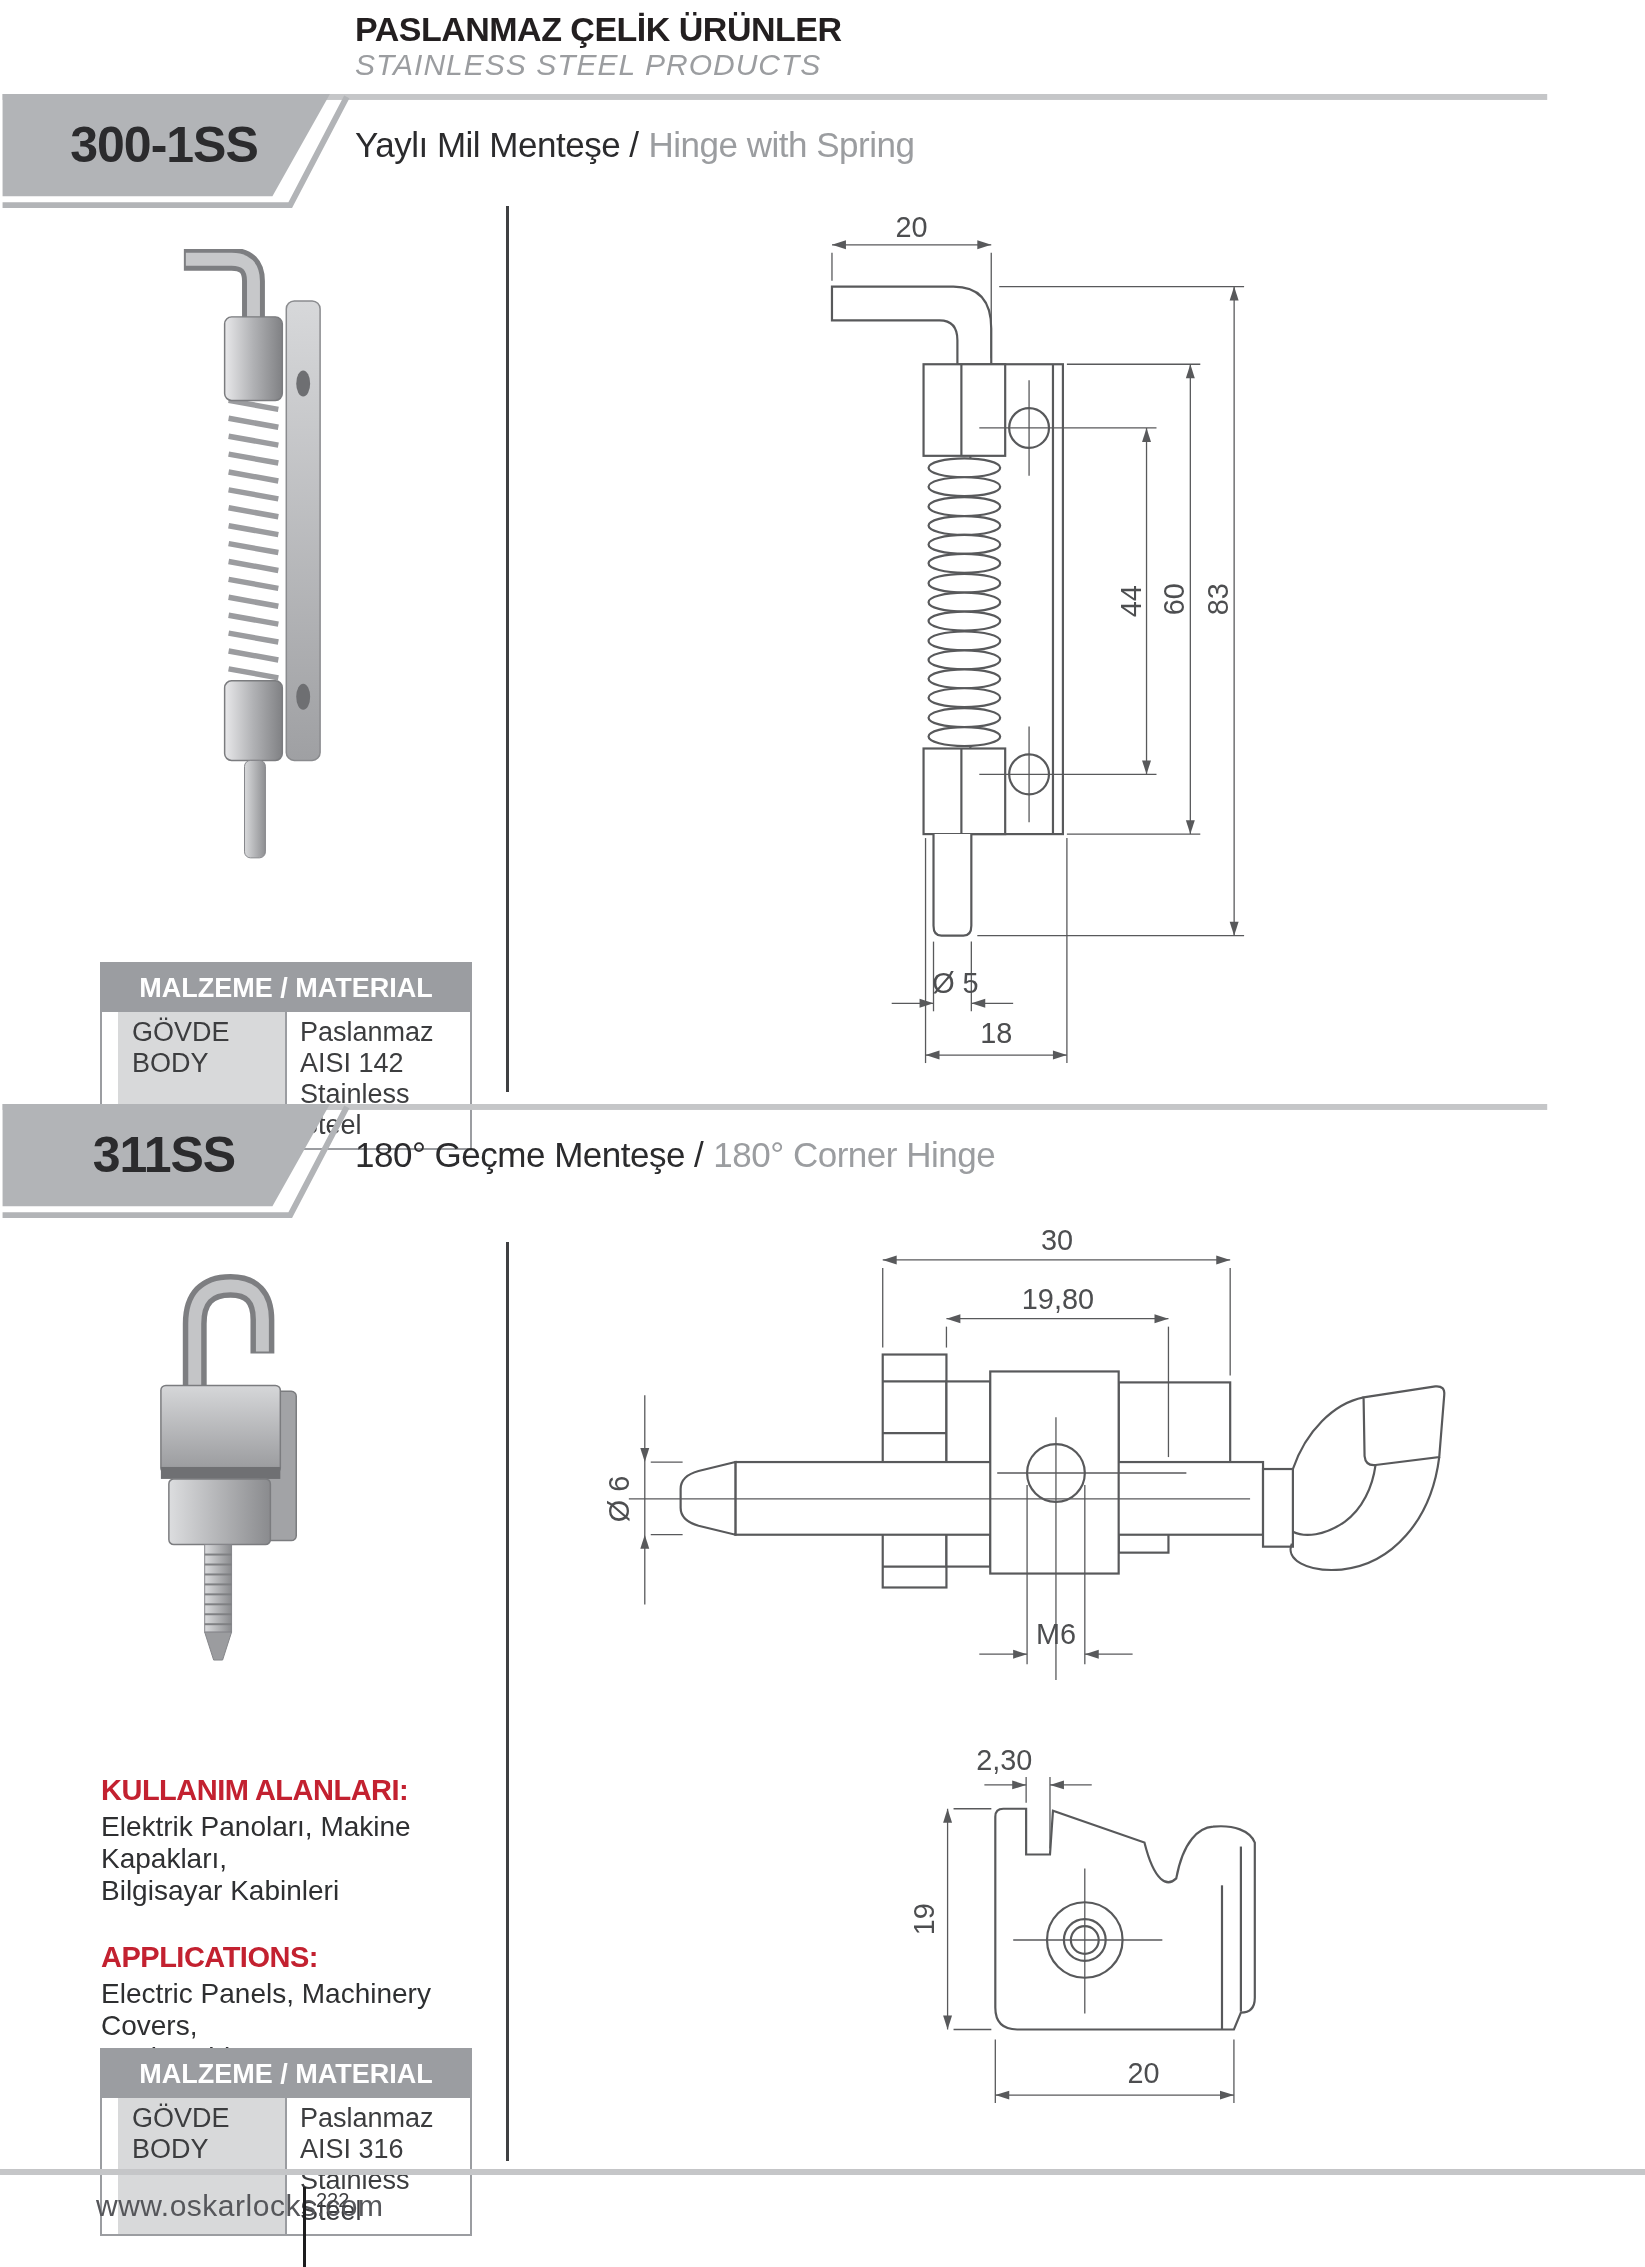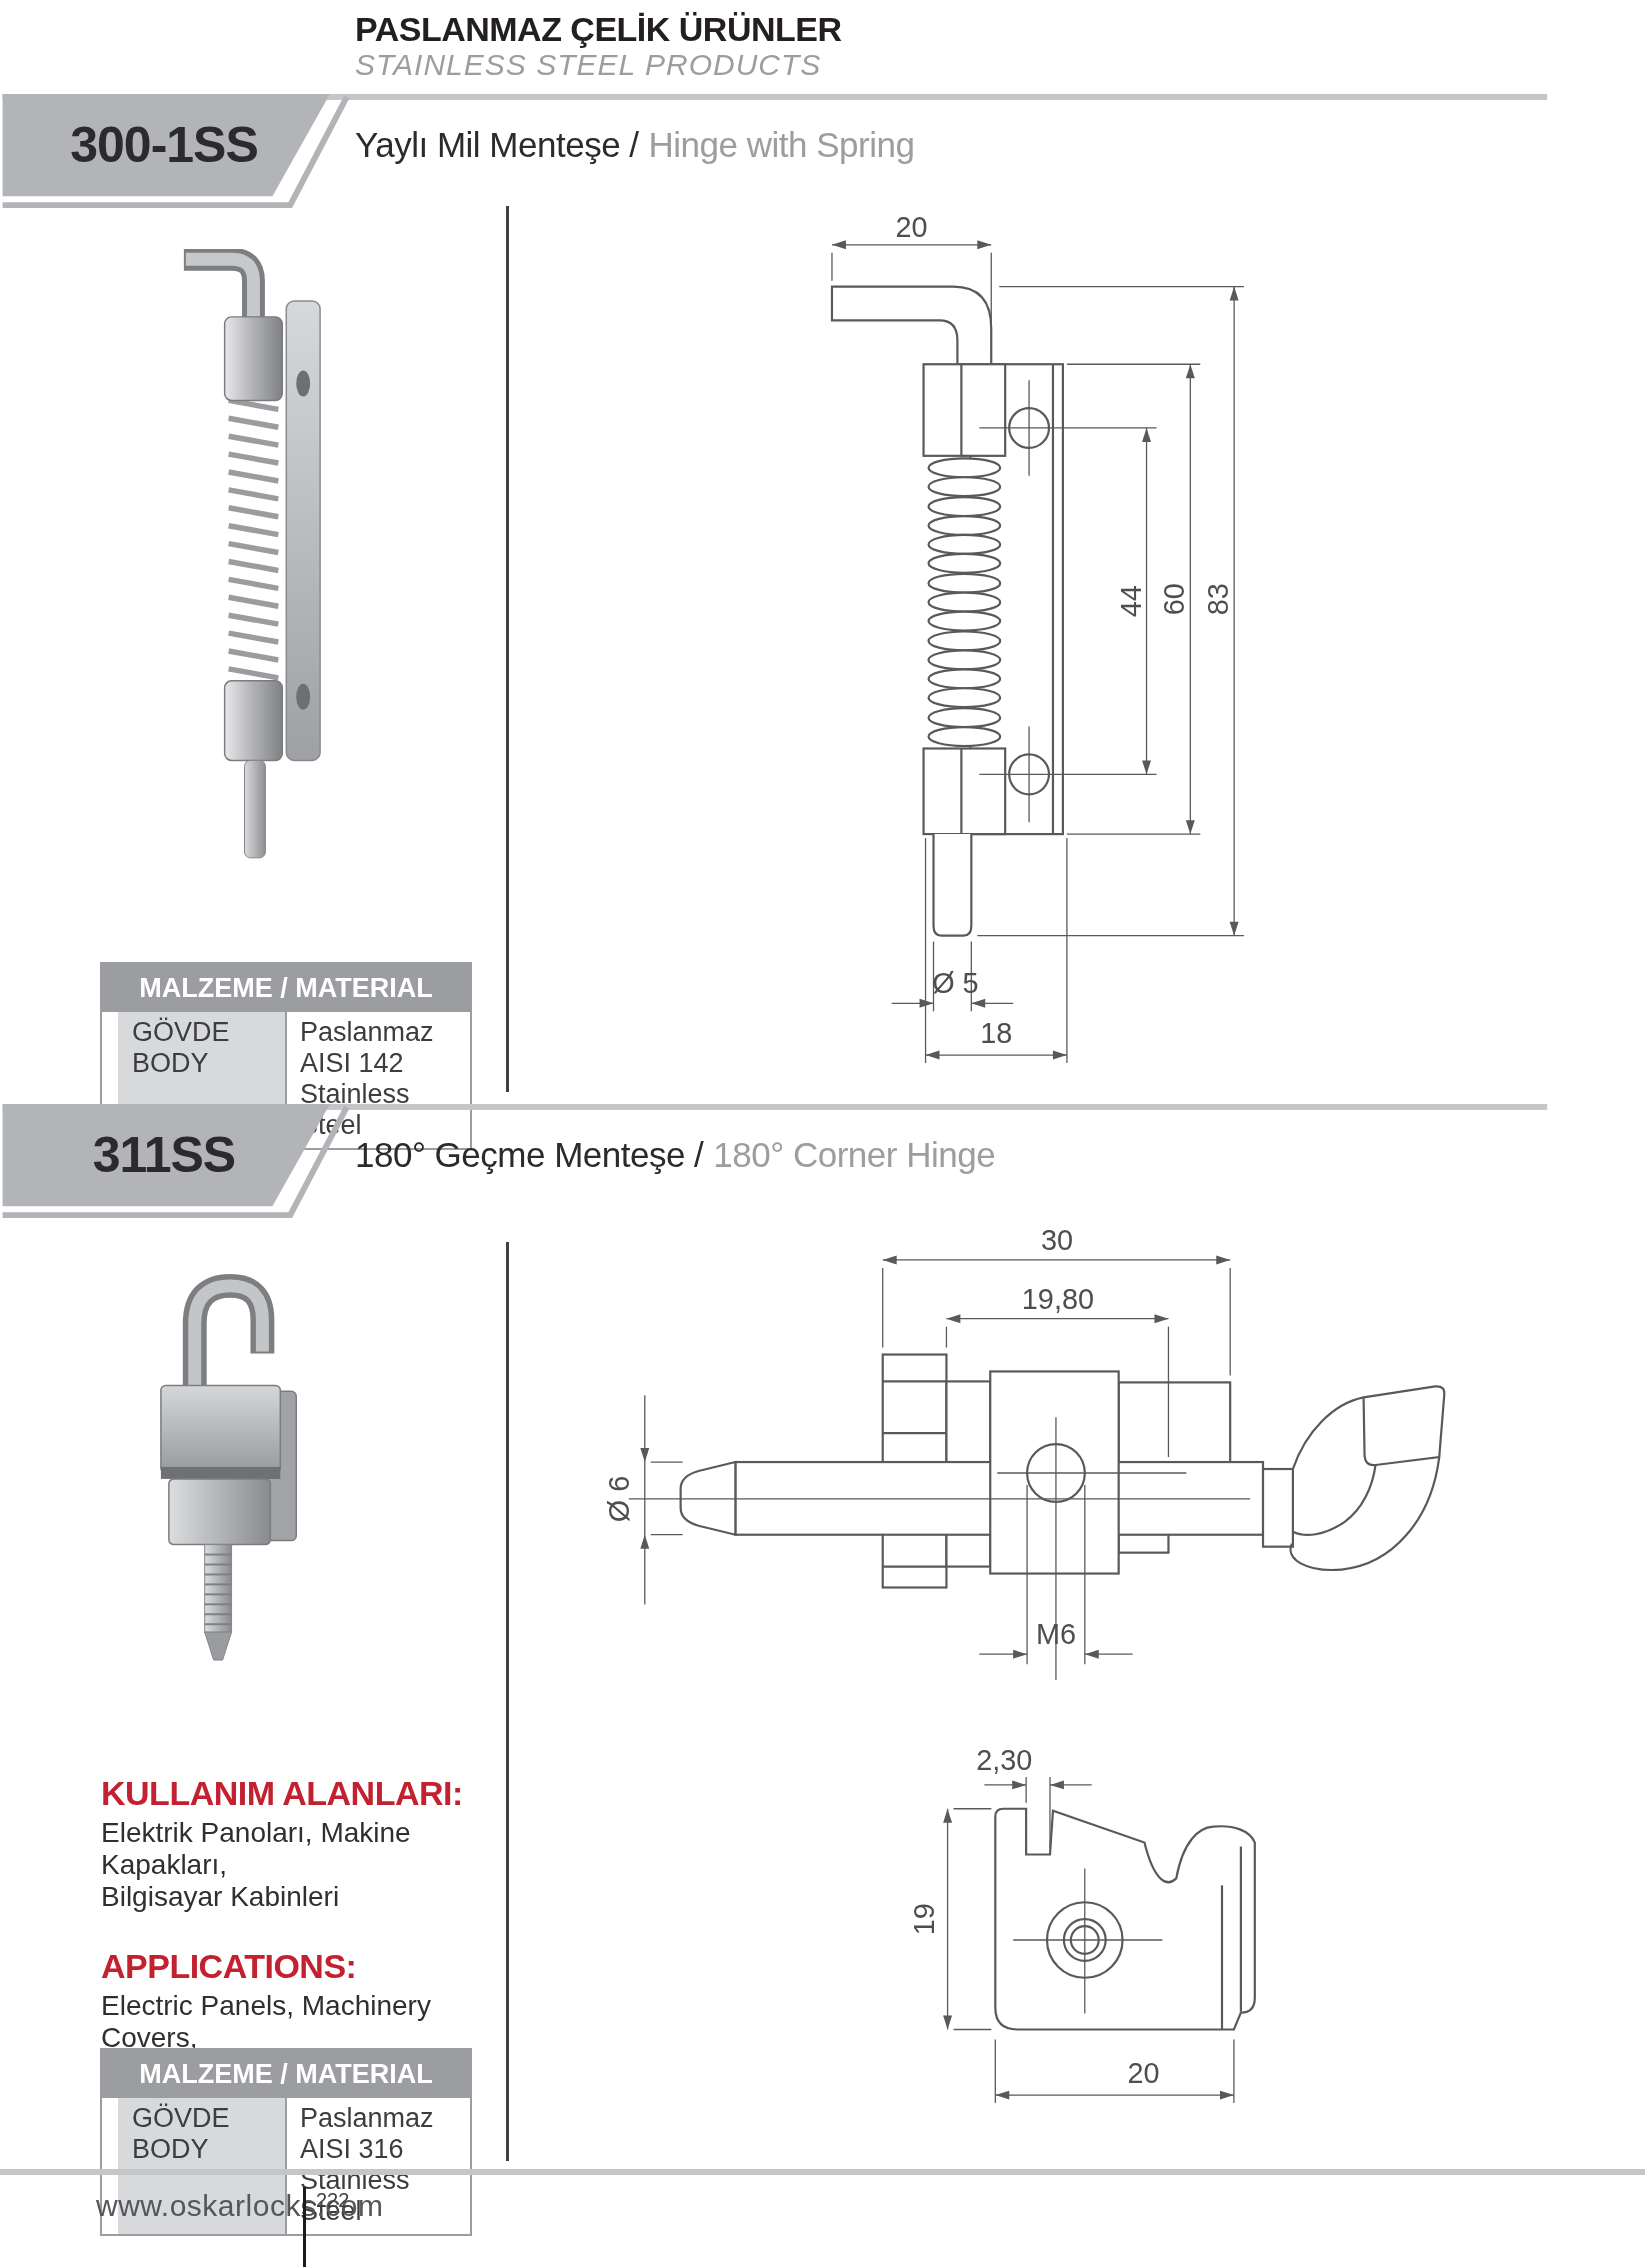--- a/index.html
+++ b/index.html
@@ -23,21 +23,21 @@
   .mtable{width:372px;border:2px solid #9b9da1;box-sizing:border-box;background:#fff;}
   .mtable .thead{background:#9b9da1;color:#fff;font-weight:bold;font-size:27px;
                  text-align:center;padding:9px 0 8px 0;}
   .mtable .trow{display:flex;padding-left:16px;}
   .mtable .cl{width:167px;background:#d8d9da;padding:5px 0 7px 14px;box-sizing:border-box;
               font-size:27px;line-height:31px;color:#3c3d3f;}
   .mtable .cv{flex:1;background:#fff;border-left:2px solid #9b9da1;padding:5px 0 7px 13px;
               box-sizing:border-box;font-size:27px;line-height:31px;color:#3c3d3f;}
   
   .apps{left:101px;top:1774px;width:398px;}
-  .apps .rh{color:#c32130;font-weight:bold;font-size:34px;letter-spacing:-0.5px;}
+  .apps .rh{color:#c32130;font-weight:bold;font-size:29px;letter-spacing:-0.5px;}
   .apps .bd{font-size:28px;line-height:32px;color:#2e2f31;margin-top:4px;}
   .apps .gap{height:34px;}
   
   .foot-rule{left:0;top:2169px;width:1646px;height:6px;background:#c5c6c8;}
   .foot-site{left:96px;top:2189px;font-size:30px;color:#55565a;letter-spacing:0.5px;}
   .foot-line{left:303px;top:2187px;width:3px;height:81px;background:#1c1c1e;}
   .foot-page{left:316px;top:2189px;font-size:20px;color:#3e3f41;}
   
   .ol{stroke:#58595b;stroke-width:2.2;fill:none;}
   .olw{stroke:#58595b;stroke-width:2.2;fill:#fff;}

